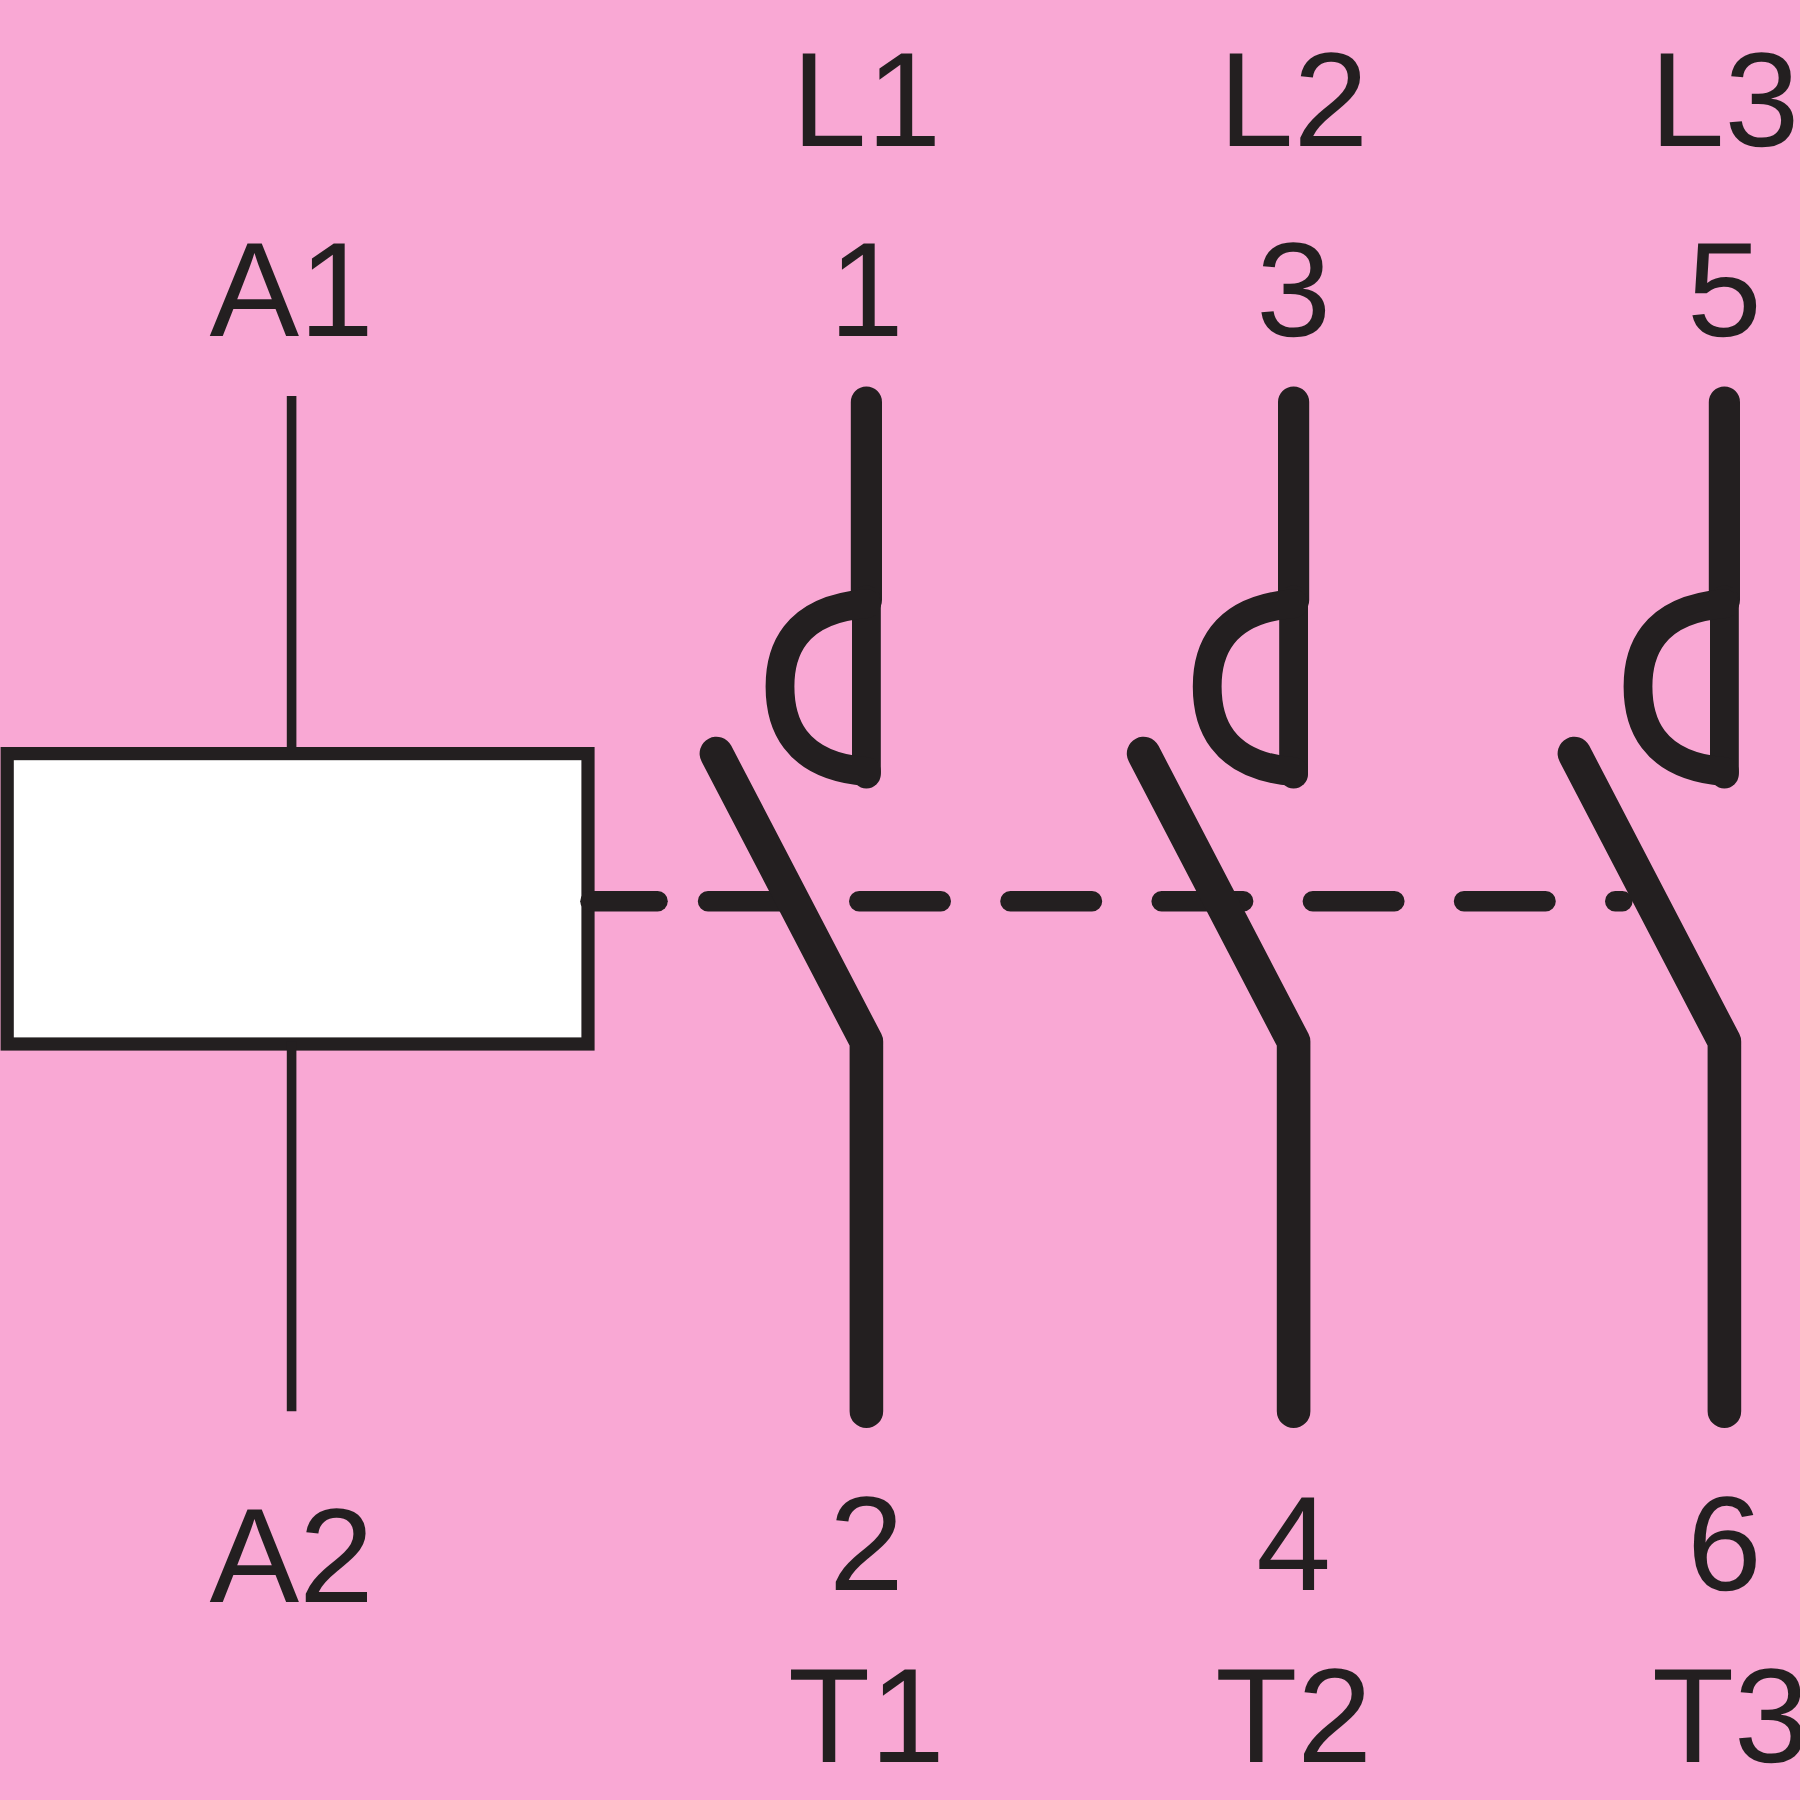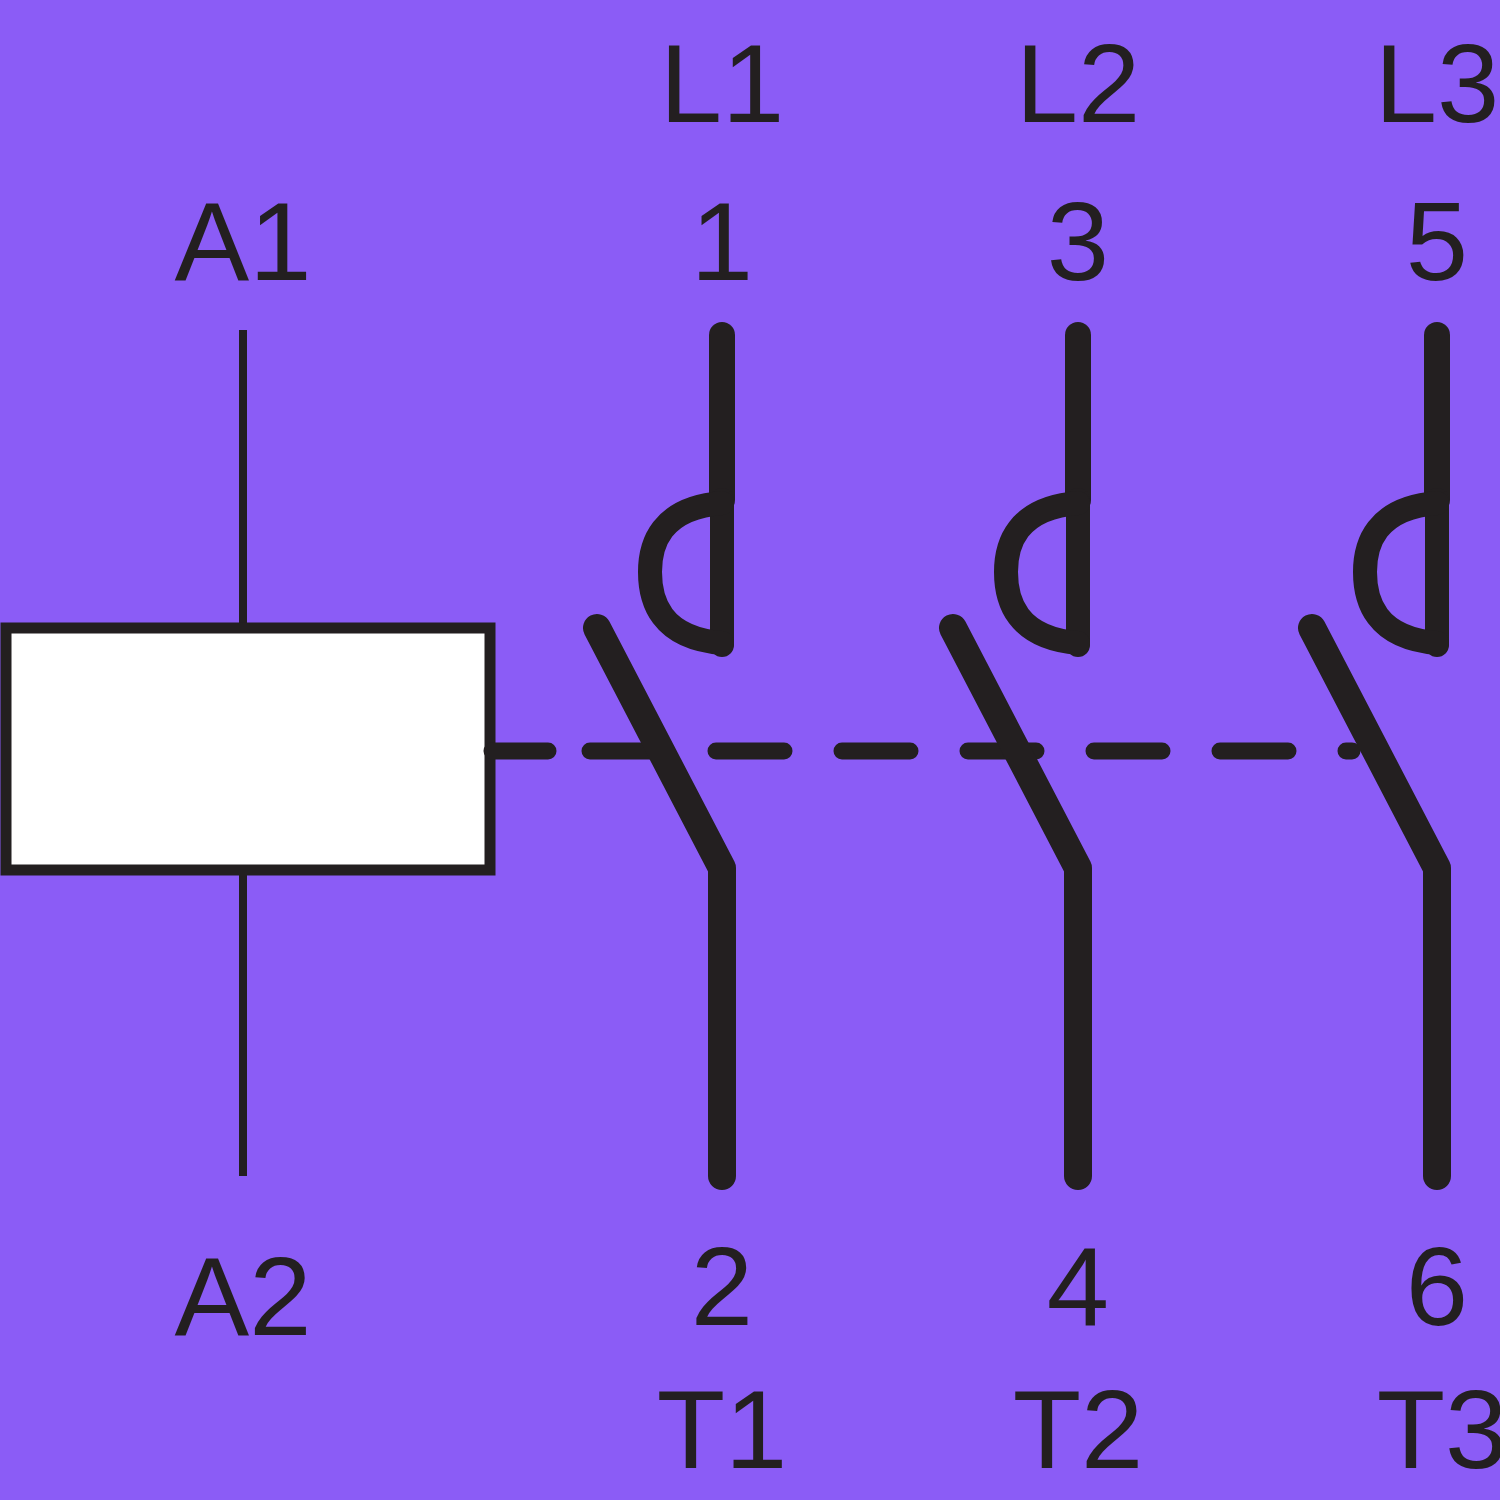--- a/index.html
+++ b/index.html
@@ -8,21 +8,21 @@
     padding: 0;
     background: #ffffff;
   }
   body {
     font-family: "Liberation Sans", sans-serif;
   }
   #diagram-root {
     position: relative;
     width: 1500px;
     height: 1500px;
-    background: #8b5cf6;
+    background: #f9a8d4;
     overflow: hidden;
   }
   #schematic-svg {
     position: absolute;
     top: 0;
     left: 0;
     width: 1500px;
     height: 1500px;
     display: block;
   }

